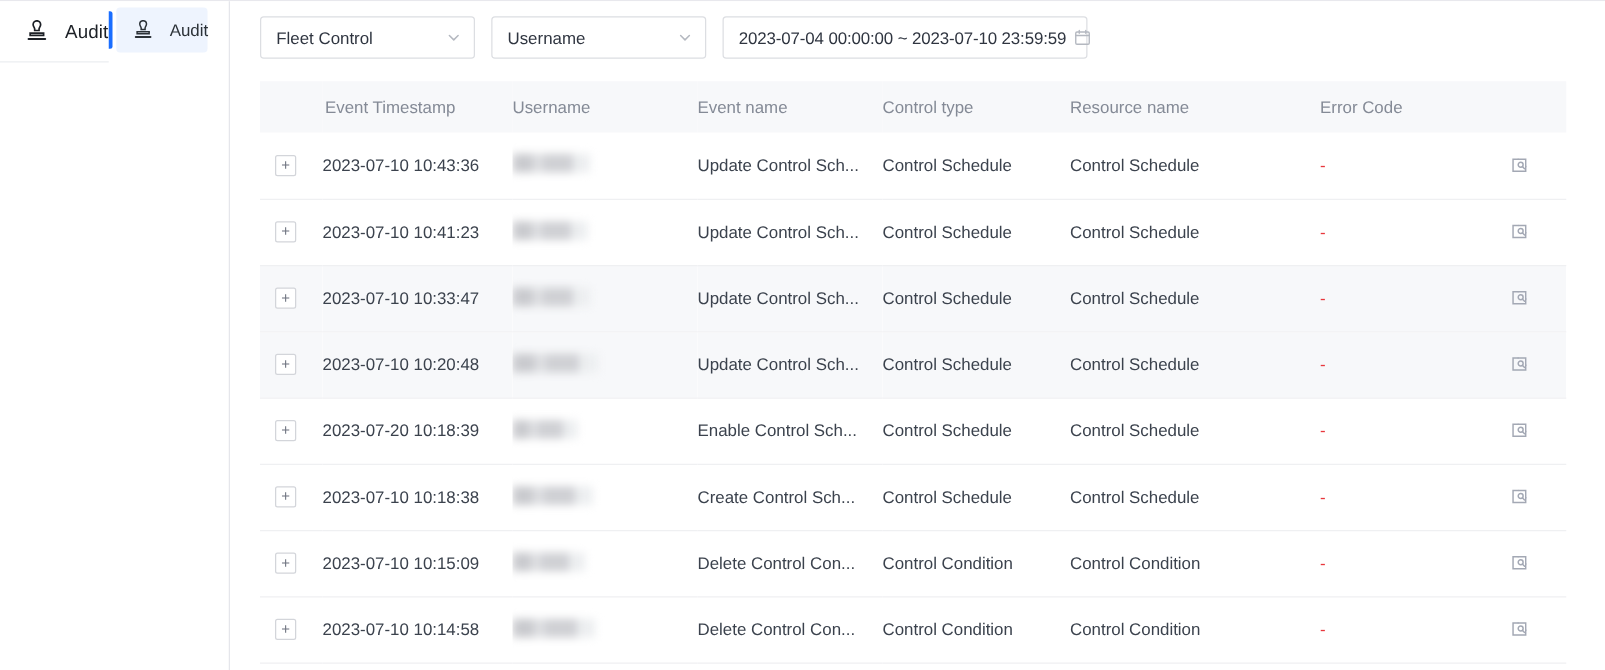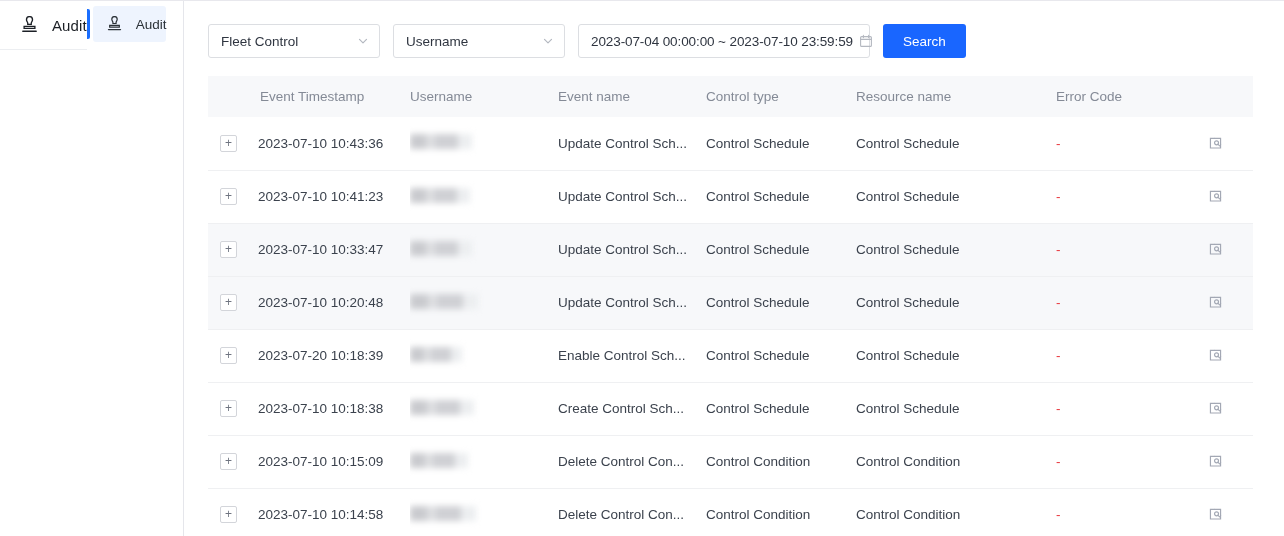--- a/index.html
+++ b/index.html
@@ -104,21 +104,21 @@
     flex: 1;
     height: 100%;
     background: #ffffff;
     position: relative;
     overflow: hidden;
   }
 
   .toolbar {
     display: flex;
     align-items: center;
-    padding: 23px 0 0 24px;
+    padding: 12px 0 0 24px;
     gap: 13px;
   }
 
   .field {
     height: 34px;
     border: 1px solid #dcdee2;
     border-radius: 3px;
     background: #fff;
     display: flex;
     align-items: center;
@@ -300,21 +300,20 @@
 
       <div class="field daterange">
         <span class="val">2023-07-04 00:00:00 ~ 2023-07-10 23:59:59</span>
         <svg class="cal-icon" viewBox="0 0 14 14" fill="none" stroke="#b4b8c0" stroke-width="1.1">
           <rect x="1.6" y="2.6" width="10.8" height="9.8" rx="1"></rect>
           <path d="M1.6 5.4h10.8M4.4 1.4v2.2M9.6 1.4v2.2" stroke-linecap="round"></path>
         </svg>
       </div>
 
 
-      <button class="search-btn">Search</button>
 
     </div>
 
     <div class="table-wrap">
       <table class="audit">
         <colgroup>
           <col class="col-exp">
             <col class="col-time">
             <col class="col-user">
             <col class="col-event">

